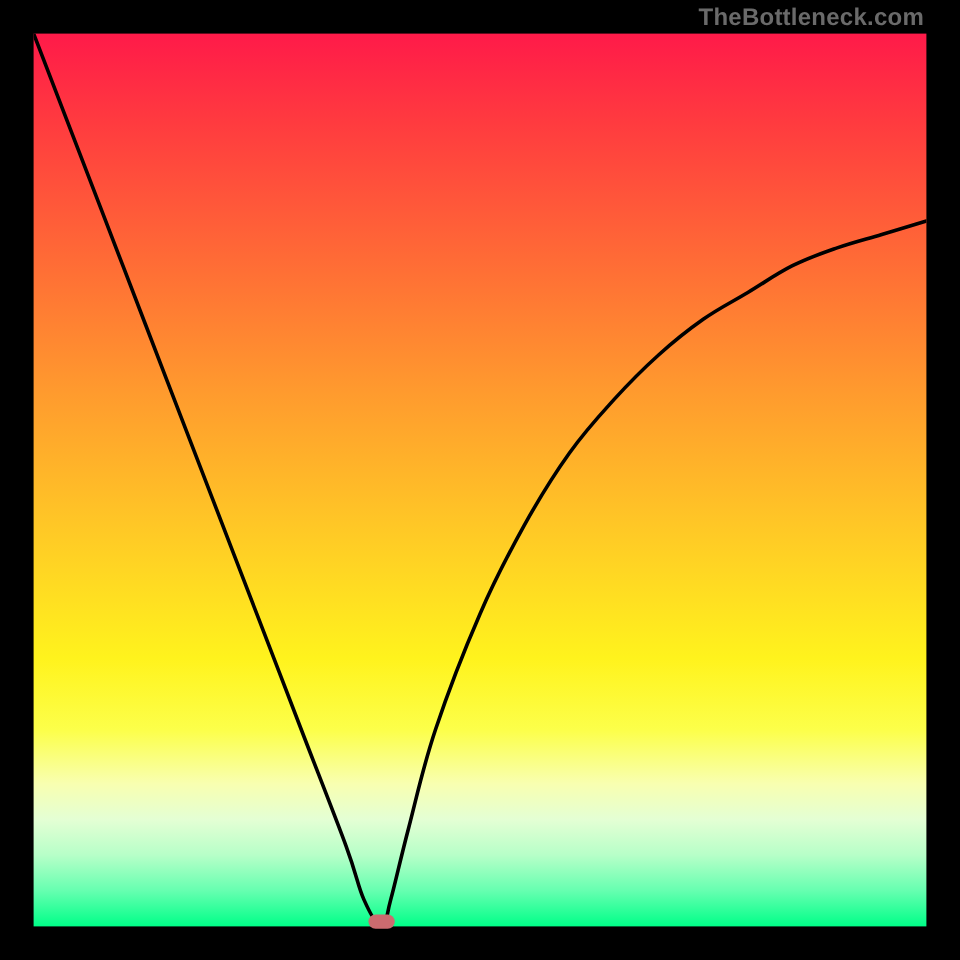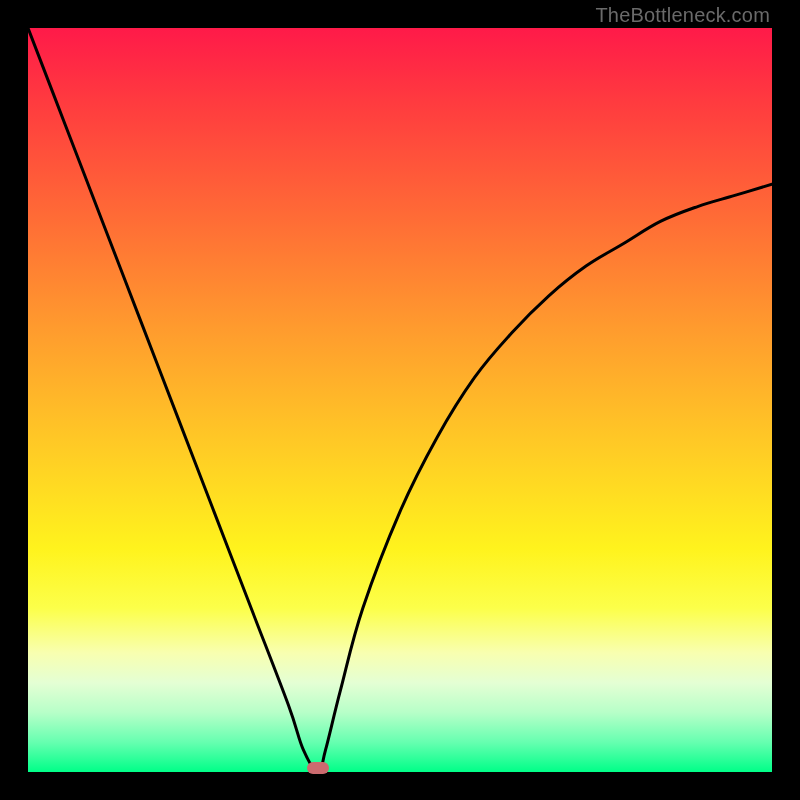--- a/index.html
+++ b/index.html
@@ -25,21 +25,21 @@
       #66ffb0 96%,
       #00ff88 100%
     );
   }
   .attribution {
     position: absolute;
     top: 4px;
     right: 30px;
     color: #6a6a6a;
     font-size: 20px;
-    font-weight: 400;
+    font-weight: 700;
     letter-spacing: 0.2px;
   }
   .curve {
     position: absolute;
     left: 0; top: 0;
     width: 744px;
     height: 744px;
   }
   .marker {
     position: absolute;

